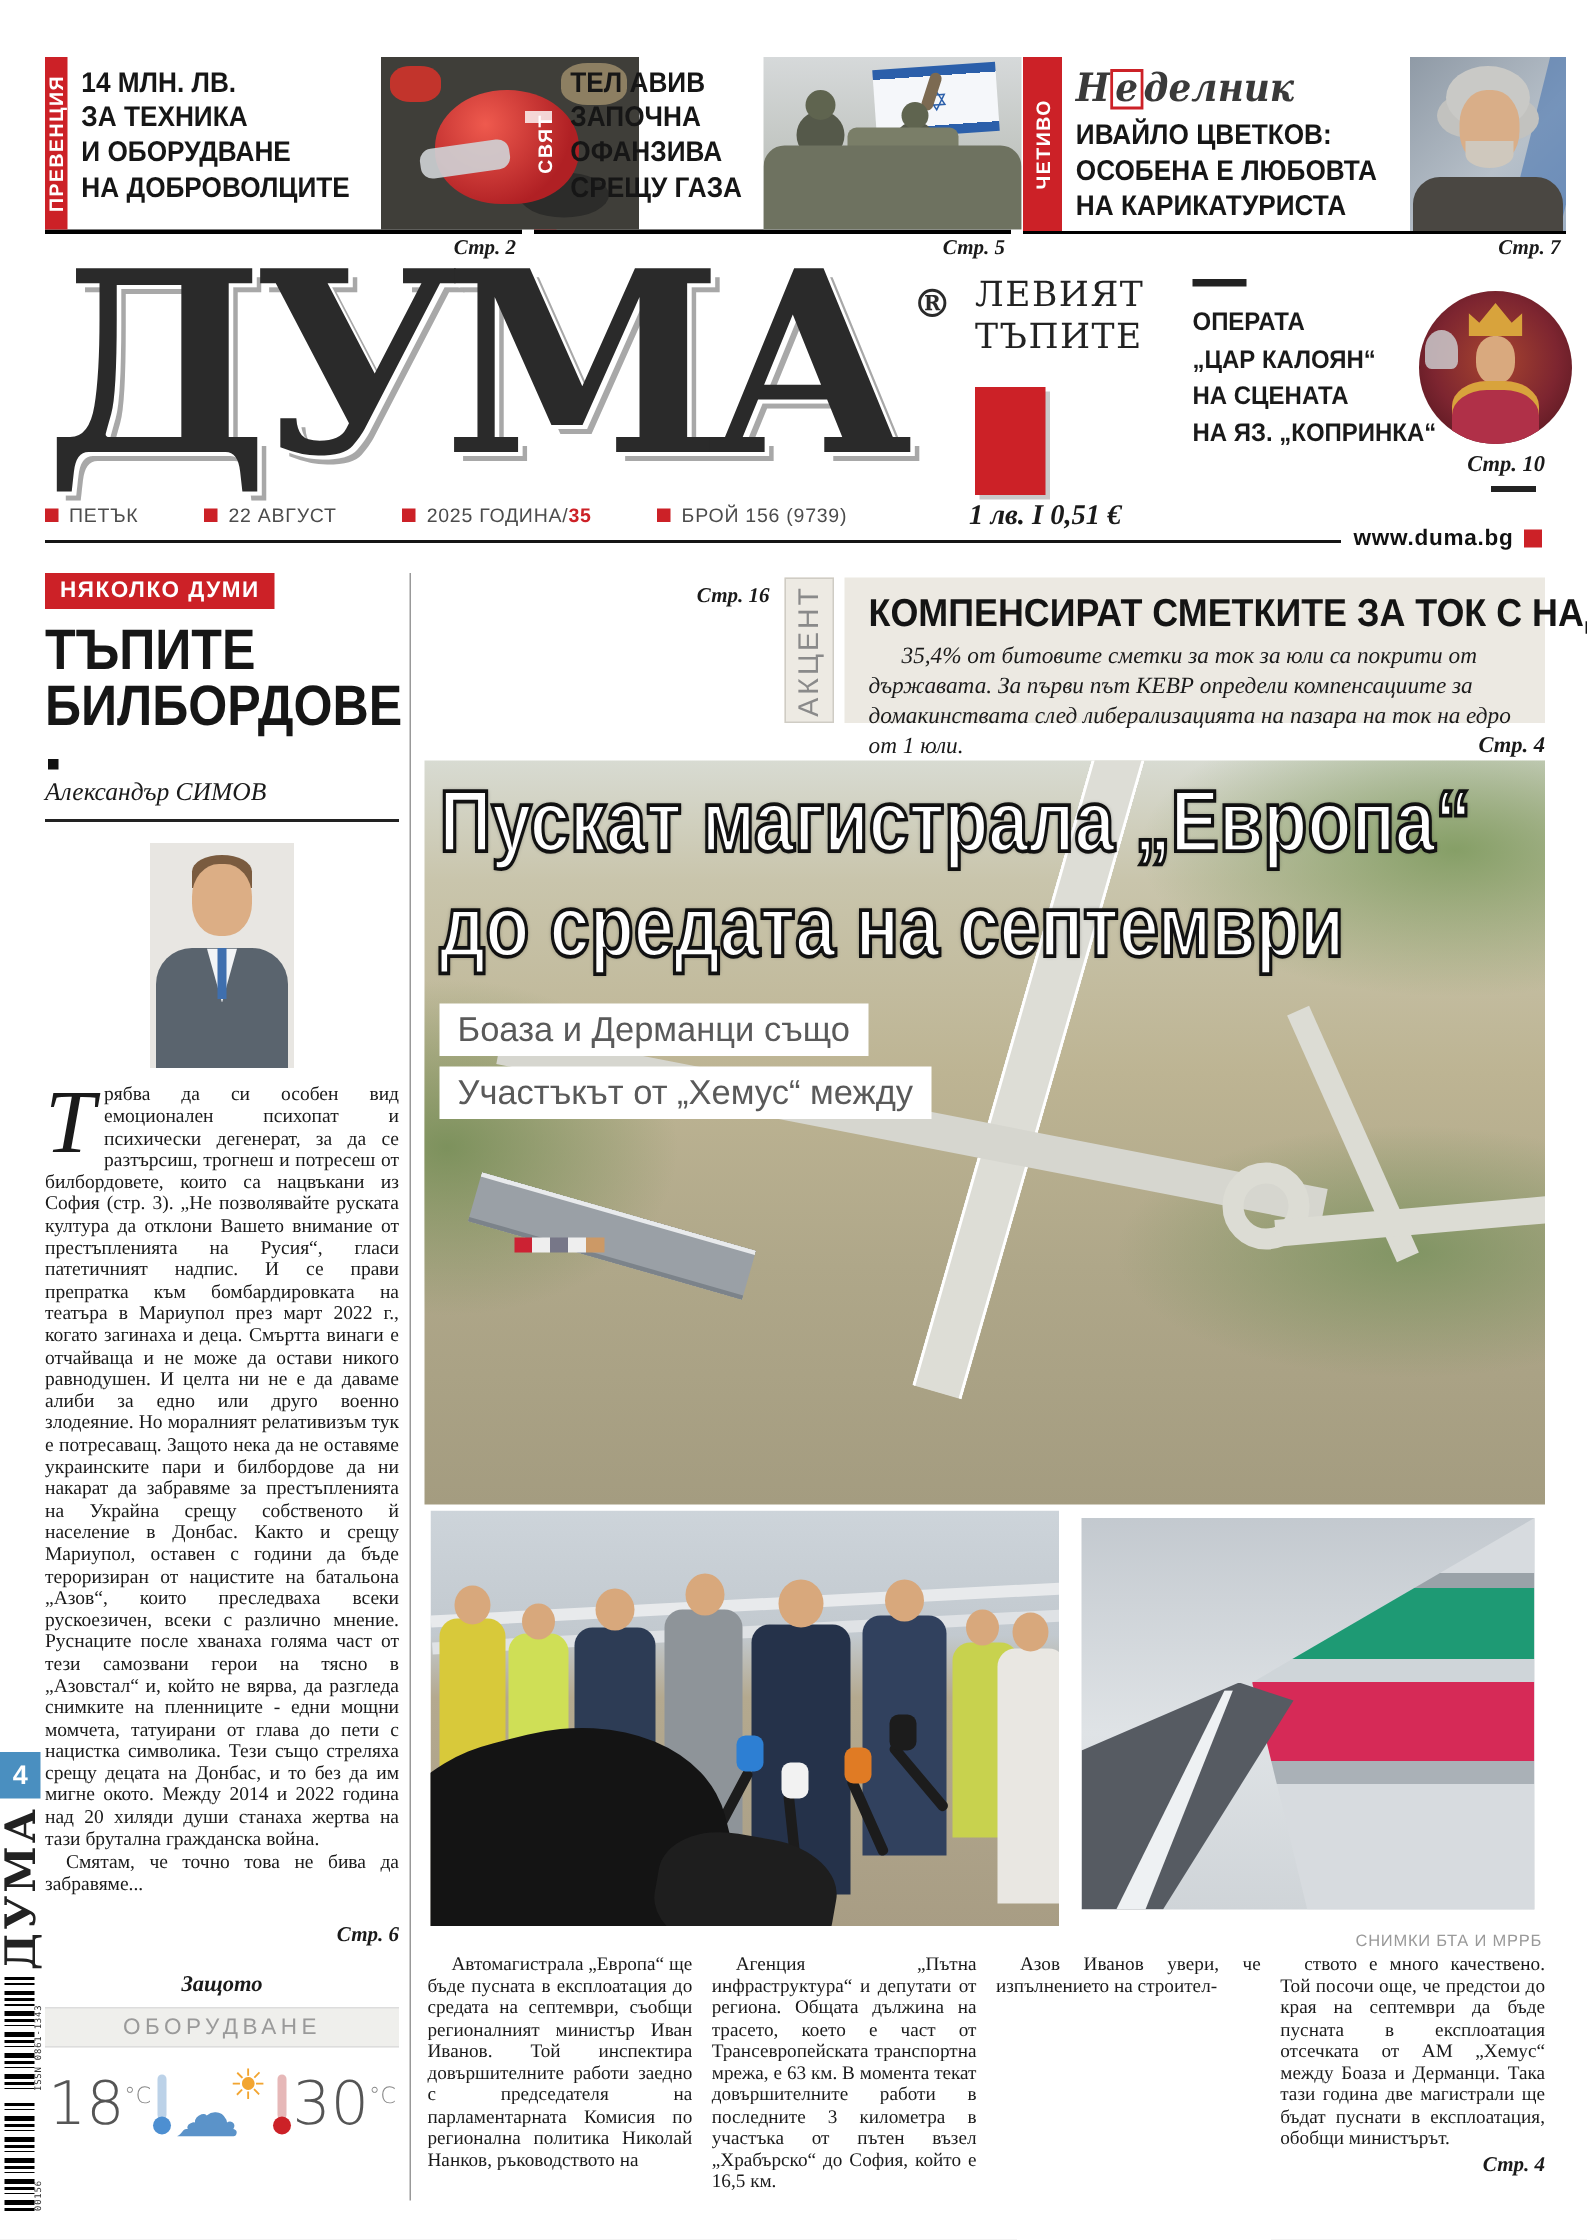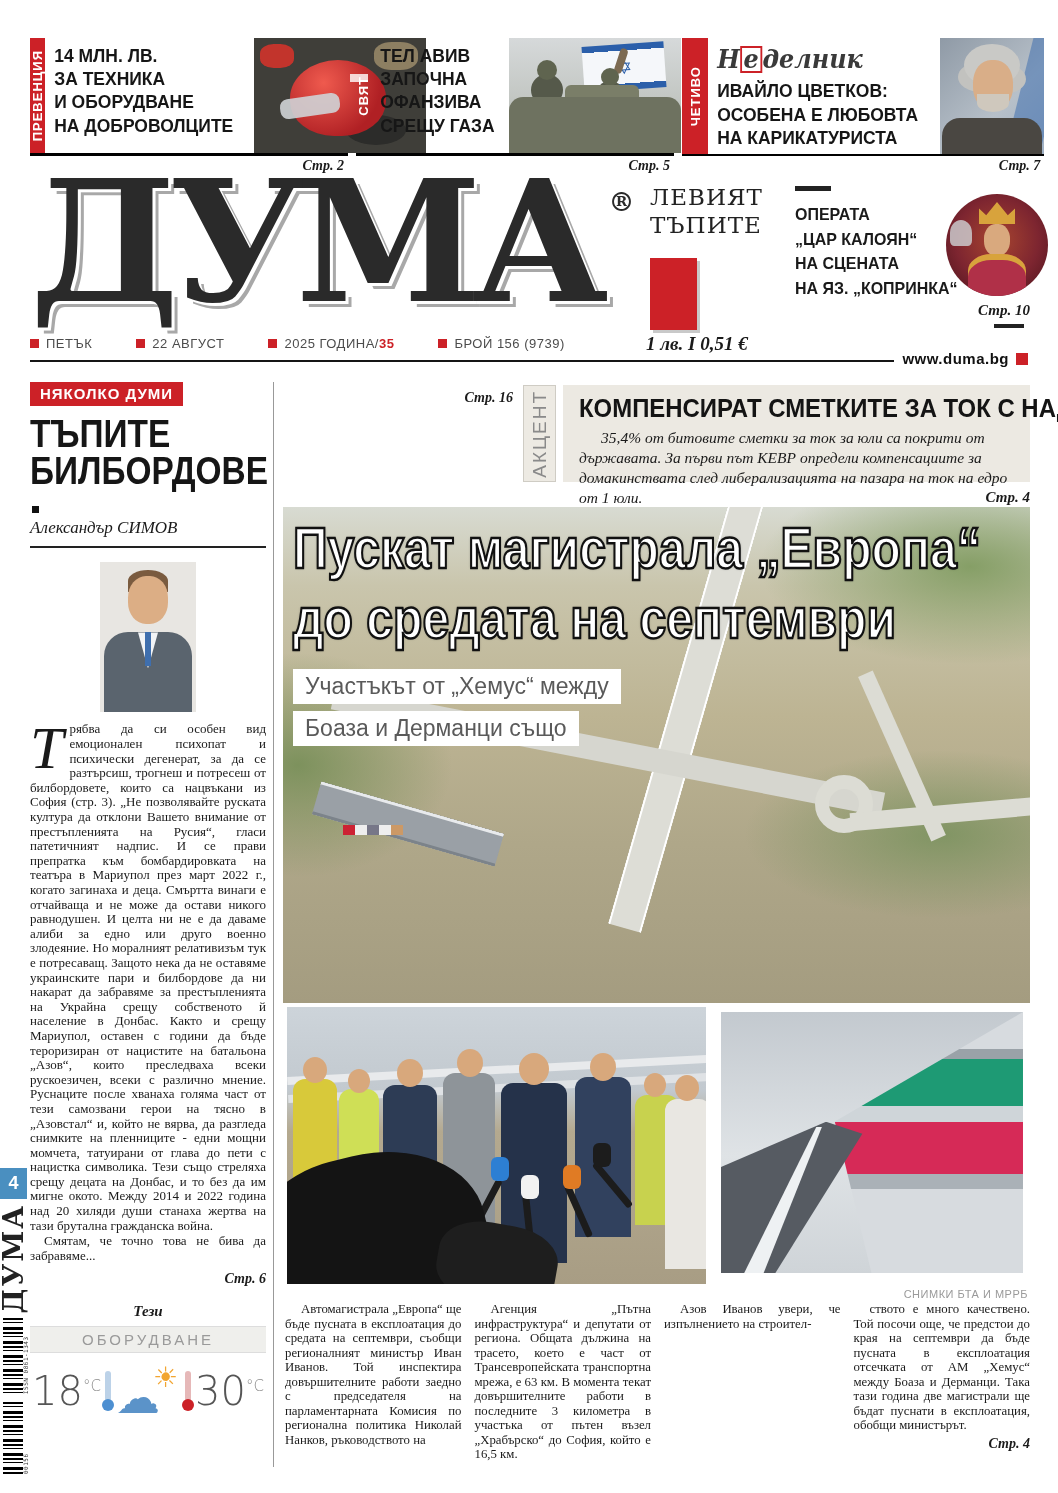--- a/index.html
+++ b/index.html
@@ -99,21 +99,21 @@
   .lc-hr { border-top:2px solid #222; margin-top:8px; }
   .ph-author { position:relative; width:96px; height:150px; margin:14px auto 10px; background:#e8e6e2; overflow:hidden; }
   .ph-author .hair { position:absolute; left:28px; top:8px; width:40px; height:22px; background:#7a5b3f; border-radius:50% 50% 0 0; }
   .ph-author .face { position:absolute; left:28px; top:14px; width:40px; height:48px; background:#dcae85; border-radius:45%; }
   .ph-author .suit { position:absolute; left:4px; bottom:0; width:88px; height:80px; background:#5a646e; border-radius:24px 24px 0 0; }
   .ph-author .shirt { position:absolute; left:38px; bottom:44px; width:20px; height:36px; background:#f2f4f6; clip-path:polygon(0 0,100% 0,50% 100%); }
   .ph-author .tie { position:absolute; left:45px; bottom:46px; width:6px; height:34px; background:#3f6fae; }
   .lc-text { margin-top:4px; font-size:13px; line-height:14.6px; text-align:justify; }
   .lc-text .dropcap { float:left; font-family:"Liberation Serif",serif; font-style:italic; font-size:60px; line-height:48px; padding:2px 6px 0 0; }
   .lc-text .p2 { text-indent:14px; margin-top:1px; }
-  .lc-page { text-align:right; font-style:italic; font-weight:bold; font-size:14px; margin-top:8px; }
+  .lc-page { text-align:right; font-style:italic; font-weight:bold; font-size:14px; margin-top:20px; }
   
   .weather { margin-top:16px; }
   .w-city { text-align:center; font-style:italic; font-weight:bold; font-size:15px; }
   .w-cond { margin-top:6px; background:#efefec; border-top:1px solid #ddd; border-bottom:1px solid #ddd;
     text-align:center; font-family:"Liberation Sans",sans-serif; font-size:15px; color:#9a9a9a; letter-spacing:3px; padding:4px 0; }
   .w-row { display:flex; align-items:center; justify-content:space-between; margin-top:12px; padding:0 2px; }
   .w-temp { font-family:"DejaVu Sans",sans-serif; font-size:40px; color:#555; font-weight:200; }
   .w-temp sup { font-size:15px; color:#888; }
   .thermo { position:relative; width:12px; height:40px; }
   .thermo .tube { position:absolute; left:3px; top:0; width:6px; height:30px; border-radius:3px; }
@@ -348,21 +348,21 @@
         <div class="suit"></div>
         <div class="shirt"></div>
         <div class="tie"></div>
     </div>
     <div class="lc-text">
       <span class="dropcap">Т</span><span>рябва да си особен вид емоционален психопат и психически дегенерат, за да се разтърсиш, трогнеш и потресеш от билбордовете, които са нацвъкани из София (стр. 3). „Не позволявайте руската култура да отклони Вашето внимание от престъпленията на Русия“, гласи патетичният надпис. И се прави препратка към бомбардировката на театъра в Мариупол през март 2022 г., когато загинаха и деца. Смъртта винаги е отчайваща и не може да остави никого равнодушен. И целта ни не е да даваме алиби за едно или друго военно злодеяние. Но моралният релативизъм тук е потресаващ. Защото нека да не оставяме украинските пари и билбордове да ни накарат да забравяме за престъпленията на Украйна срещу собственото й население в Донбас. Както и срещу Мариупол, оставен с години да бъде тероризиран от нацистите на батальона „Азов“, които преследваха всеки рускоезичен, всеки с различно мнение. Руснаците после хванаха голяма част от тези самозвани герои на тясно в „Азовстал“ и, който не вярва, да разгледа снимките на пленниците - едни мощни момчета, татуирани от глава до пети с нацистка символика. Тези също стреляха срещу децата на Донбас, и то без да им мигне окото. Между 2014 и 2022 година над 20 хиляди души станаха жертва на тази брутална гражданска война.</span>
       <div class="p2">Смятам, че точно това не бива да забравяме...</div>
     </div>
     <div class="lc-page">Стр. 6</div>
     <div class="weather">
-      <div class="w-city">Тези</div>
+      <div class="w-city">Защото</div>
       <div class="w-cond">ОБОРУДВАНЕ</div>
       <div class="w-row">
         <div class="w-temp"><span>18</span><sup>°C</sup></div>
         <div class="thermo cold">
             <div class="tube"></div>
             <div class="bulb"></div>
           </div>
         <div class="cloudsun">
             <span class="sun">☀</span>
             <span class="cloud">☁</span>
@@ -393,22 +393,22 @@
     <div class="road-main"></div>
       <div class="road2"></div>
       <div class="road4"></div>
     <div class="bridge"></div>
       <div class="roundabout"></div>
       <div class="road3"></div>
       <div class="trucks"></div>
     <div class="m-head l1">Пускат магистрала „Европа“</div>
     <div class="m-head l2">до средата на септември</div>
     <div class="m-sub" style="top:162px;">
+      <div class="strip">Боаза и Дерманци също</div>
       <div class="strip">Участъкът от „Хемус“ между</div>
-      <div class="strip">Боаза и Дерманци също</div>
     </div>
   </div>
 
   <div class="press">
     <div class="rail"></div>
     <div class="fig" style="left:6px;top:72px;width:44px;height:140px;background:#d8c93a;"></div>
     <div class="head" style="left:16px;top:50px;width:24px;height:26px;"></div>
     <div class="fig" style="left:52px;top:82px;width:40px;height:130px;background:#cfdf56;"></div>
     <div class="head" style="left:61px;top:62px;width:22px;height:24px;"></div>
     <div class="fig" style="left:96px;top:78px;width:54px;height:160px;background:#2d3c55;"></div>

